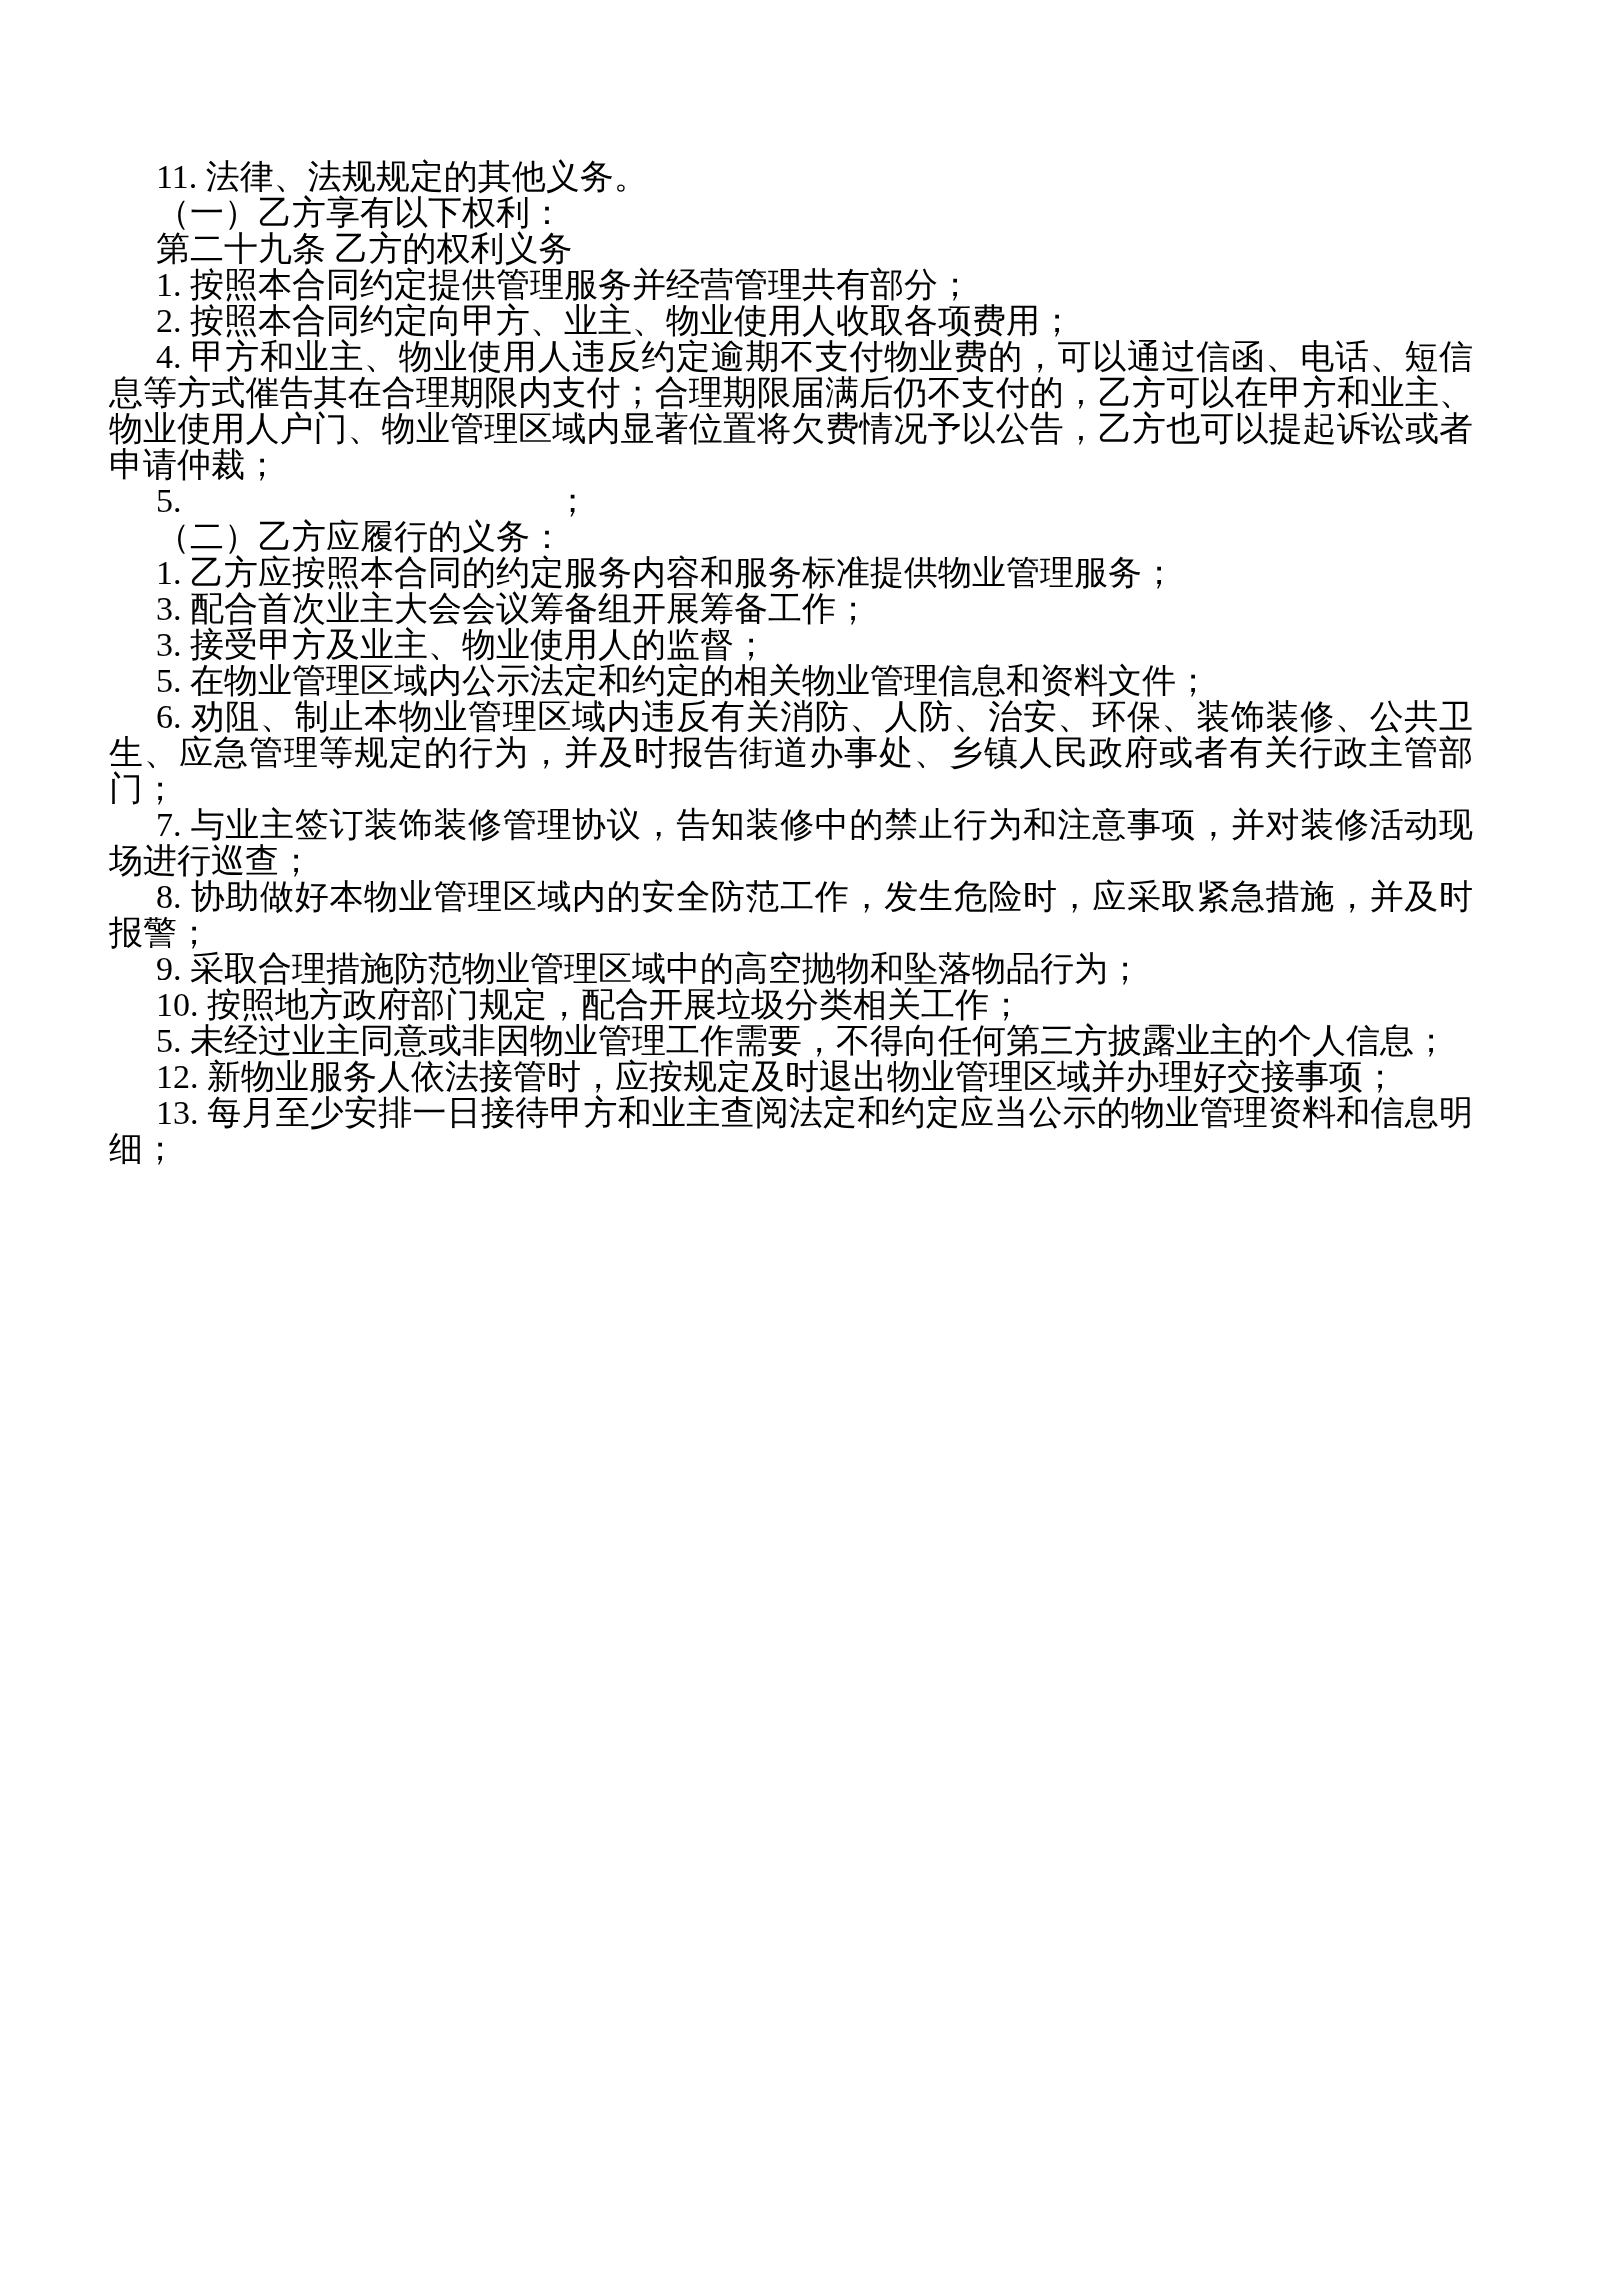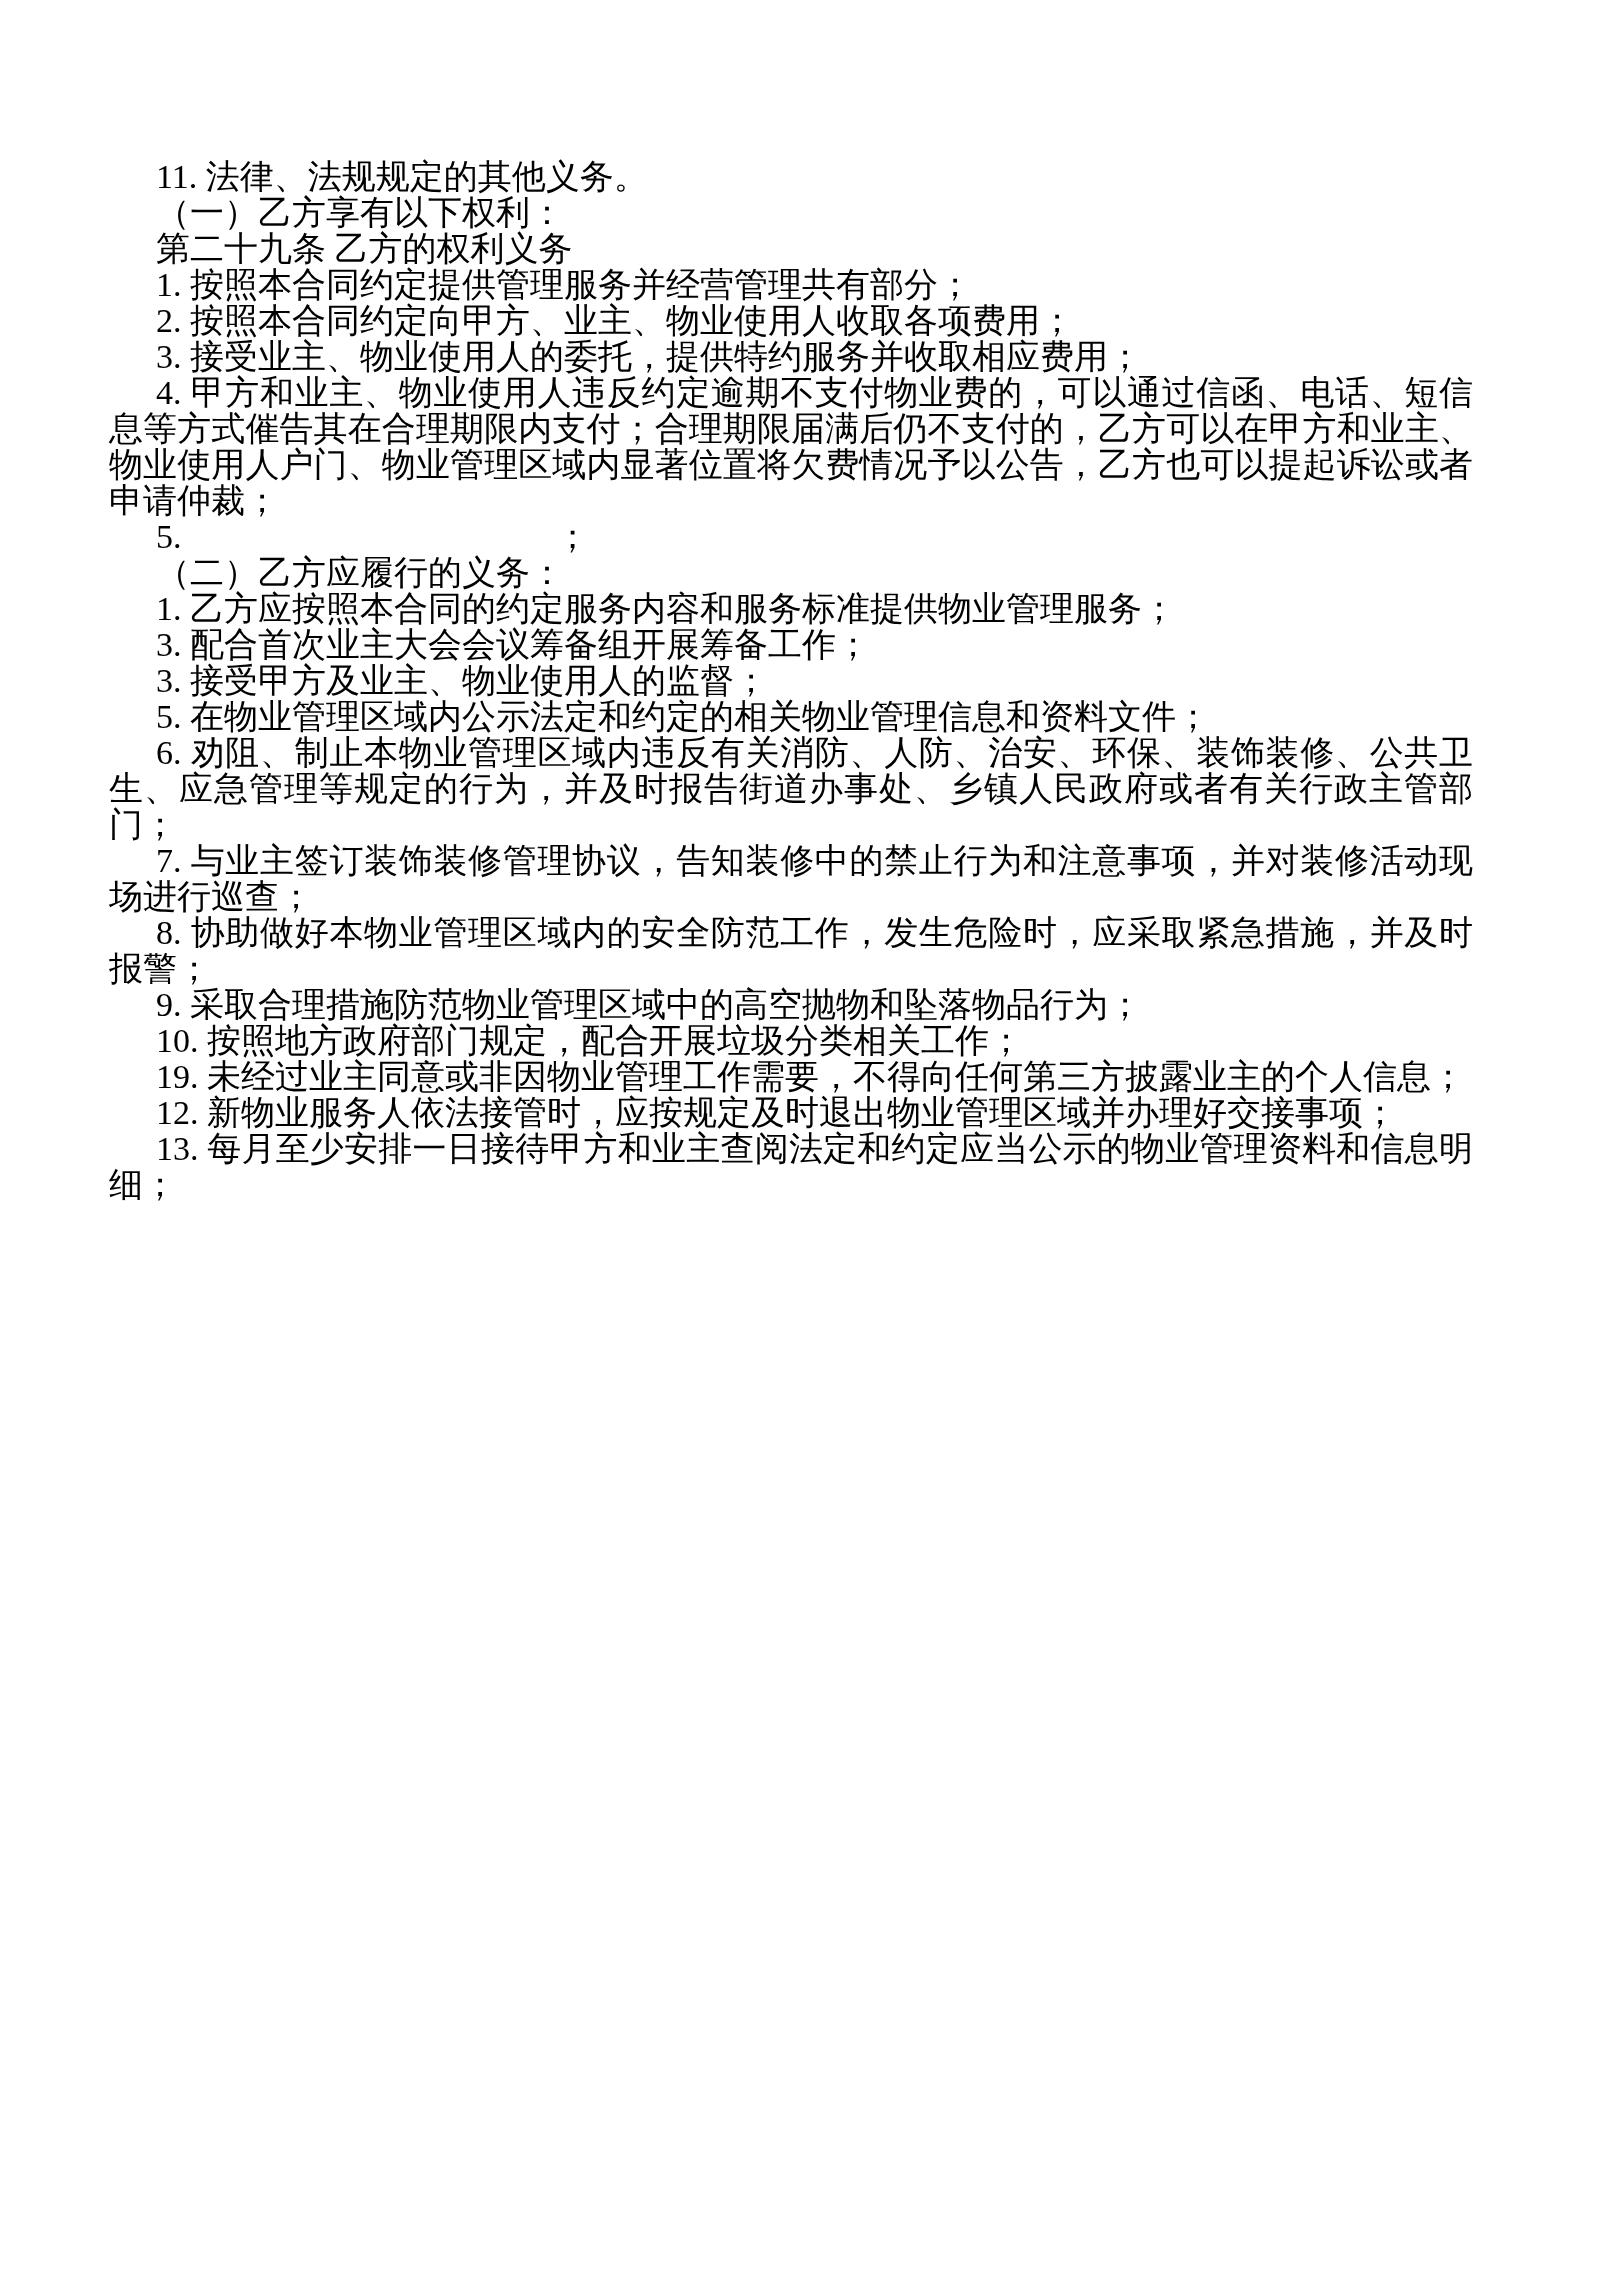--- a/index.html
+++ b/index.html
@@ -32,30 +32,29 @@
 </style>
 </head>
 <body>
 
 <div class="page">
   <p class="para">11. 法律、法规规定的其他义务。</p>
   <p class="para">（一）乙方享有以下权利：</p>
   <p class="para">第二十九条 乙方的权利义务</p>
   <p class="para">1. 按照本合同约定提供管理服务并经营管理共有部分；</p>
   <p class="para">2. 按照本合同约定向甲方、业主、物业使用人收取各项费用；</p>
-  <p class="para">3. 接受业主、物业使用人的委托，提供特约服务并收取相应费用；</p>
   <p class="para">4. 甲方和业主、物业使用人违反约定逾期不支付物业费的，可以通过信函、电话、短信息等方式催告其在合理期限内支付；合理期限届满后仍不支付的，乙方可以在甲方和业主、物业使用人户门、物业管理区域内显著位置将欠费情况予以公告，乙方也可以提起诉讼或者申请仲裁；</p>
   <p class="para">5.　　　　　　　　　　　；</p>
   <p class="para">（二）乙方应履行的义务：</p>
   <p class="para">1. 乙方应按照本合同的约定服务内容和服务标准提供物业管理服务；</p>
   <p class="para">3. 配合首次业主大会会议筹备组开展筹备工作；</p>
   <p class="para">3. 接受甲方及业主、物业使用人的监督；</p>
   <p class="para">5. 在物业管理区域内公示法定和约定的相关物业管理信息和资料文件；</p>
   <p class="para">6. 劝阻、制止本物业管理区域内违反有关消防、人防、治安、环保、装饰装修、公共卫生、应急管理等规定的行为，并及时报告街道办事处、乡镇人民政府或者有关行政主管部门；</p>
   <p class="para">7. 与业主签订装饰装修管理协议，告知装修中的禁止行为和注意事项，并对装修活动现场进行巡查；</p>
   <p class="para">8. 协助做好本物业管理区域内的安全防范工作，发生危险时，应采取紧急措施，并及时报警；</p>
   <p class="para">9. 采取合理措施防范物业管理区域中的高空抛物和坠落物品行为；</p>
   <p class="para">10. 按照地方政府部门规定，配合开展垃圾分类相关工作；</p>
-  <p class="para">19. 未经过业主同意或非因物业管理工作需要，不得向任何第三方披露业主的个人信息；</p>
+  <p class="para">5. 未经过业主同意或非因物业管理工作需要，不得向任何第三方披露业主的个人信息；</p>
   <p class="para">12. 新物业服务人依法接管时，应按规定及时退出物业管理区域并办理好交接事项；</p>
   <p class="para">13. 每月至少安排一日接待甲方和业主查阅法定和约定应当公示的物业管理资料和信息明细；</p>
 </div>
 
 
 </body></html>

